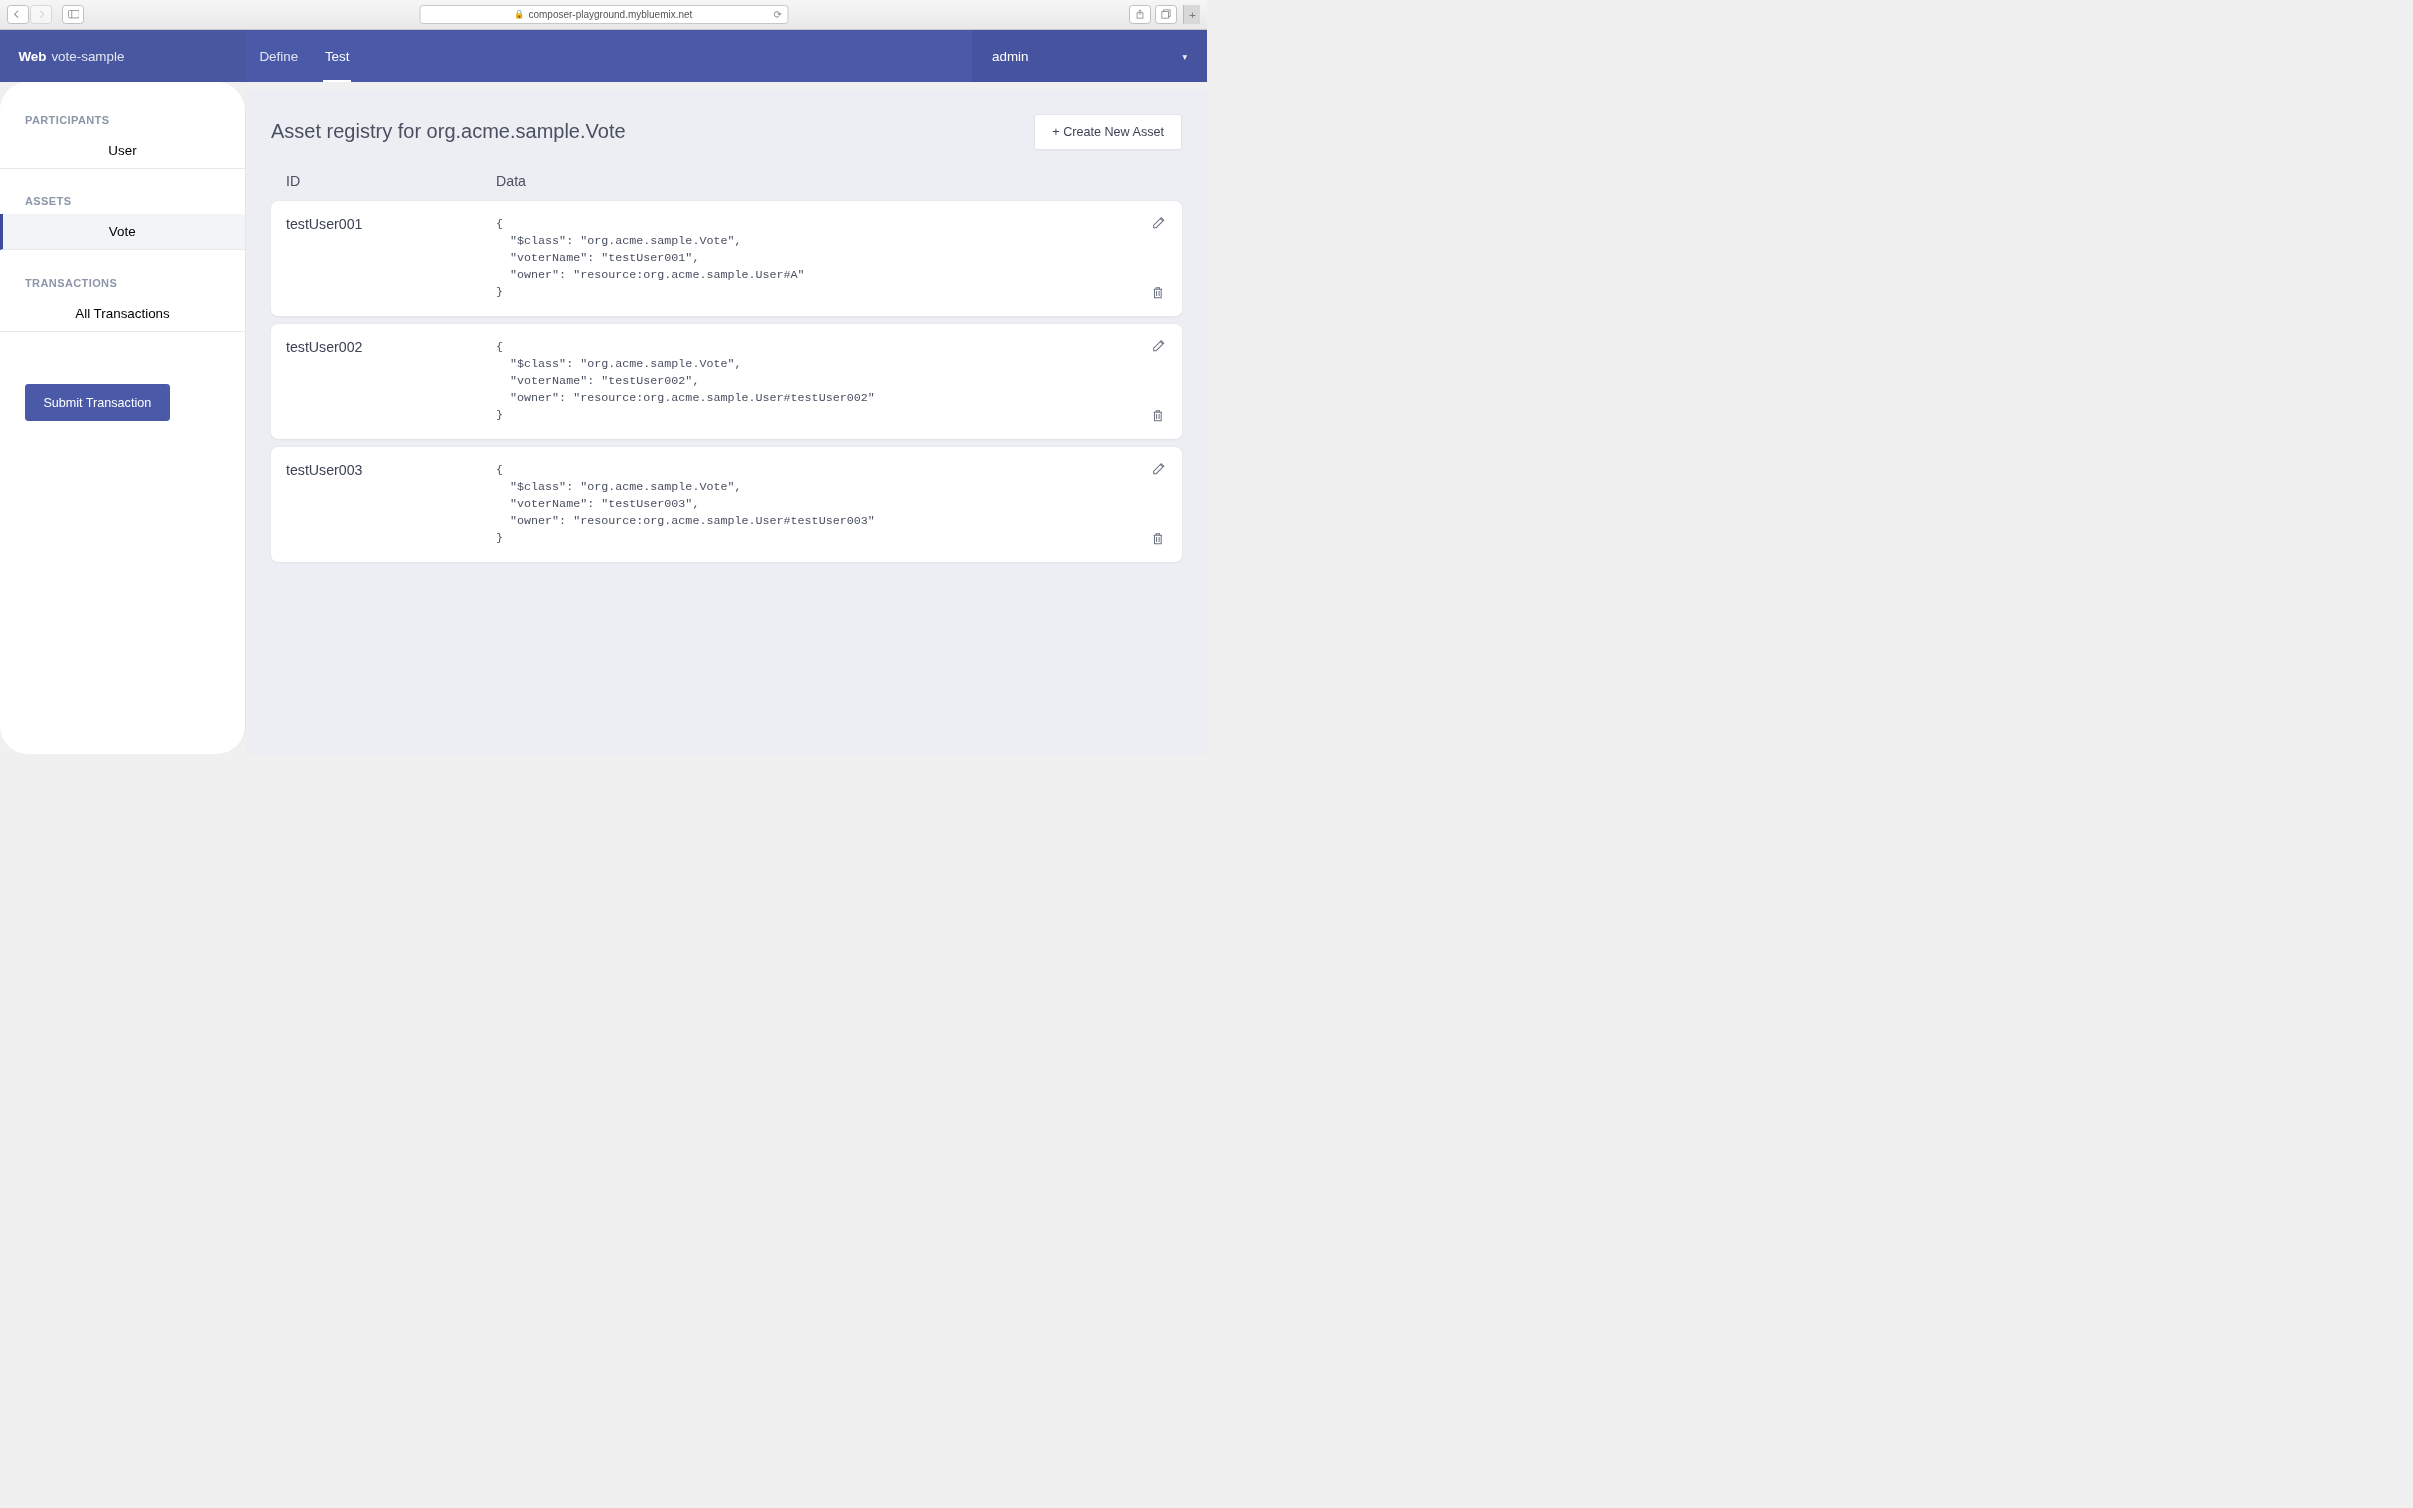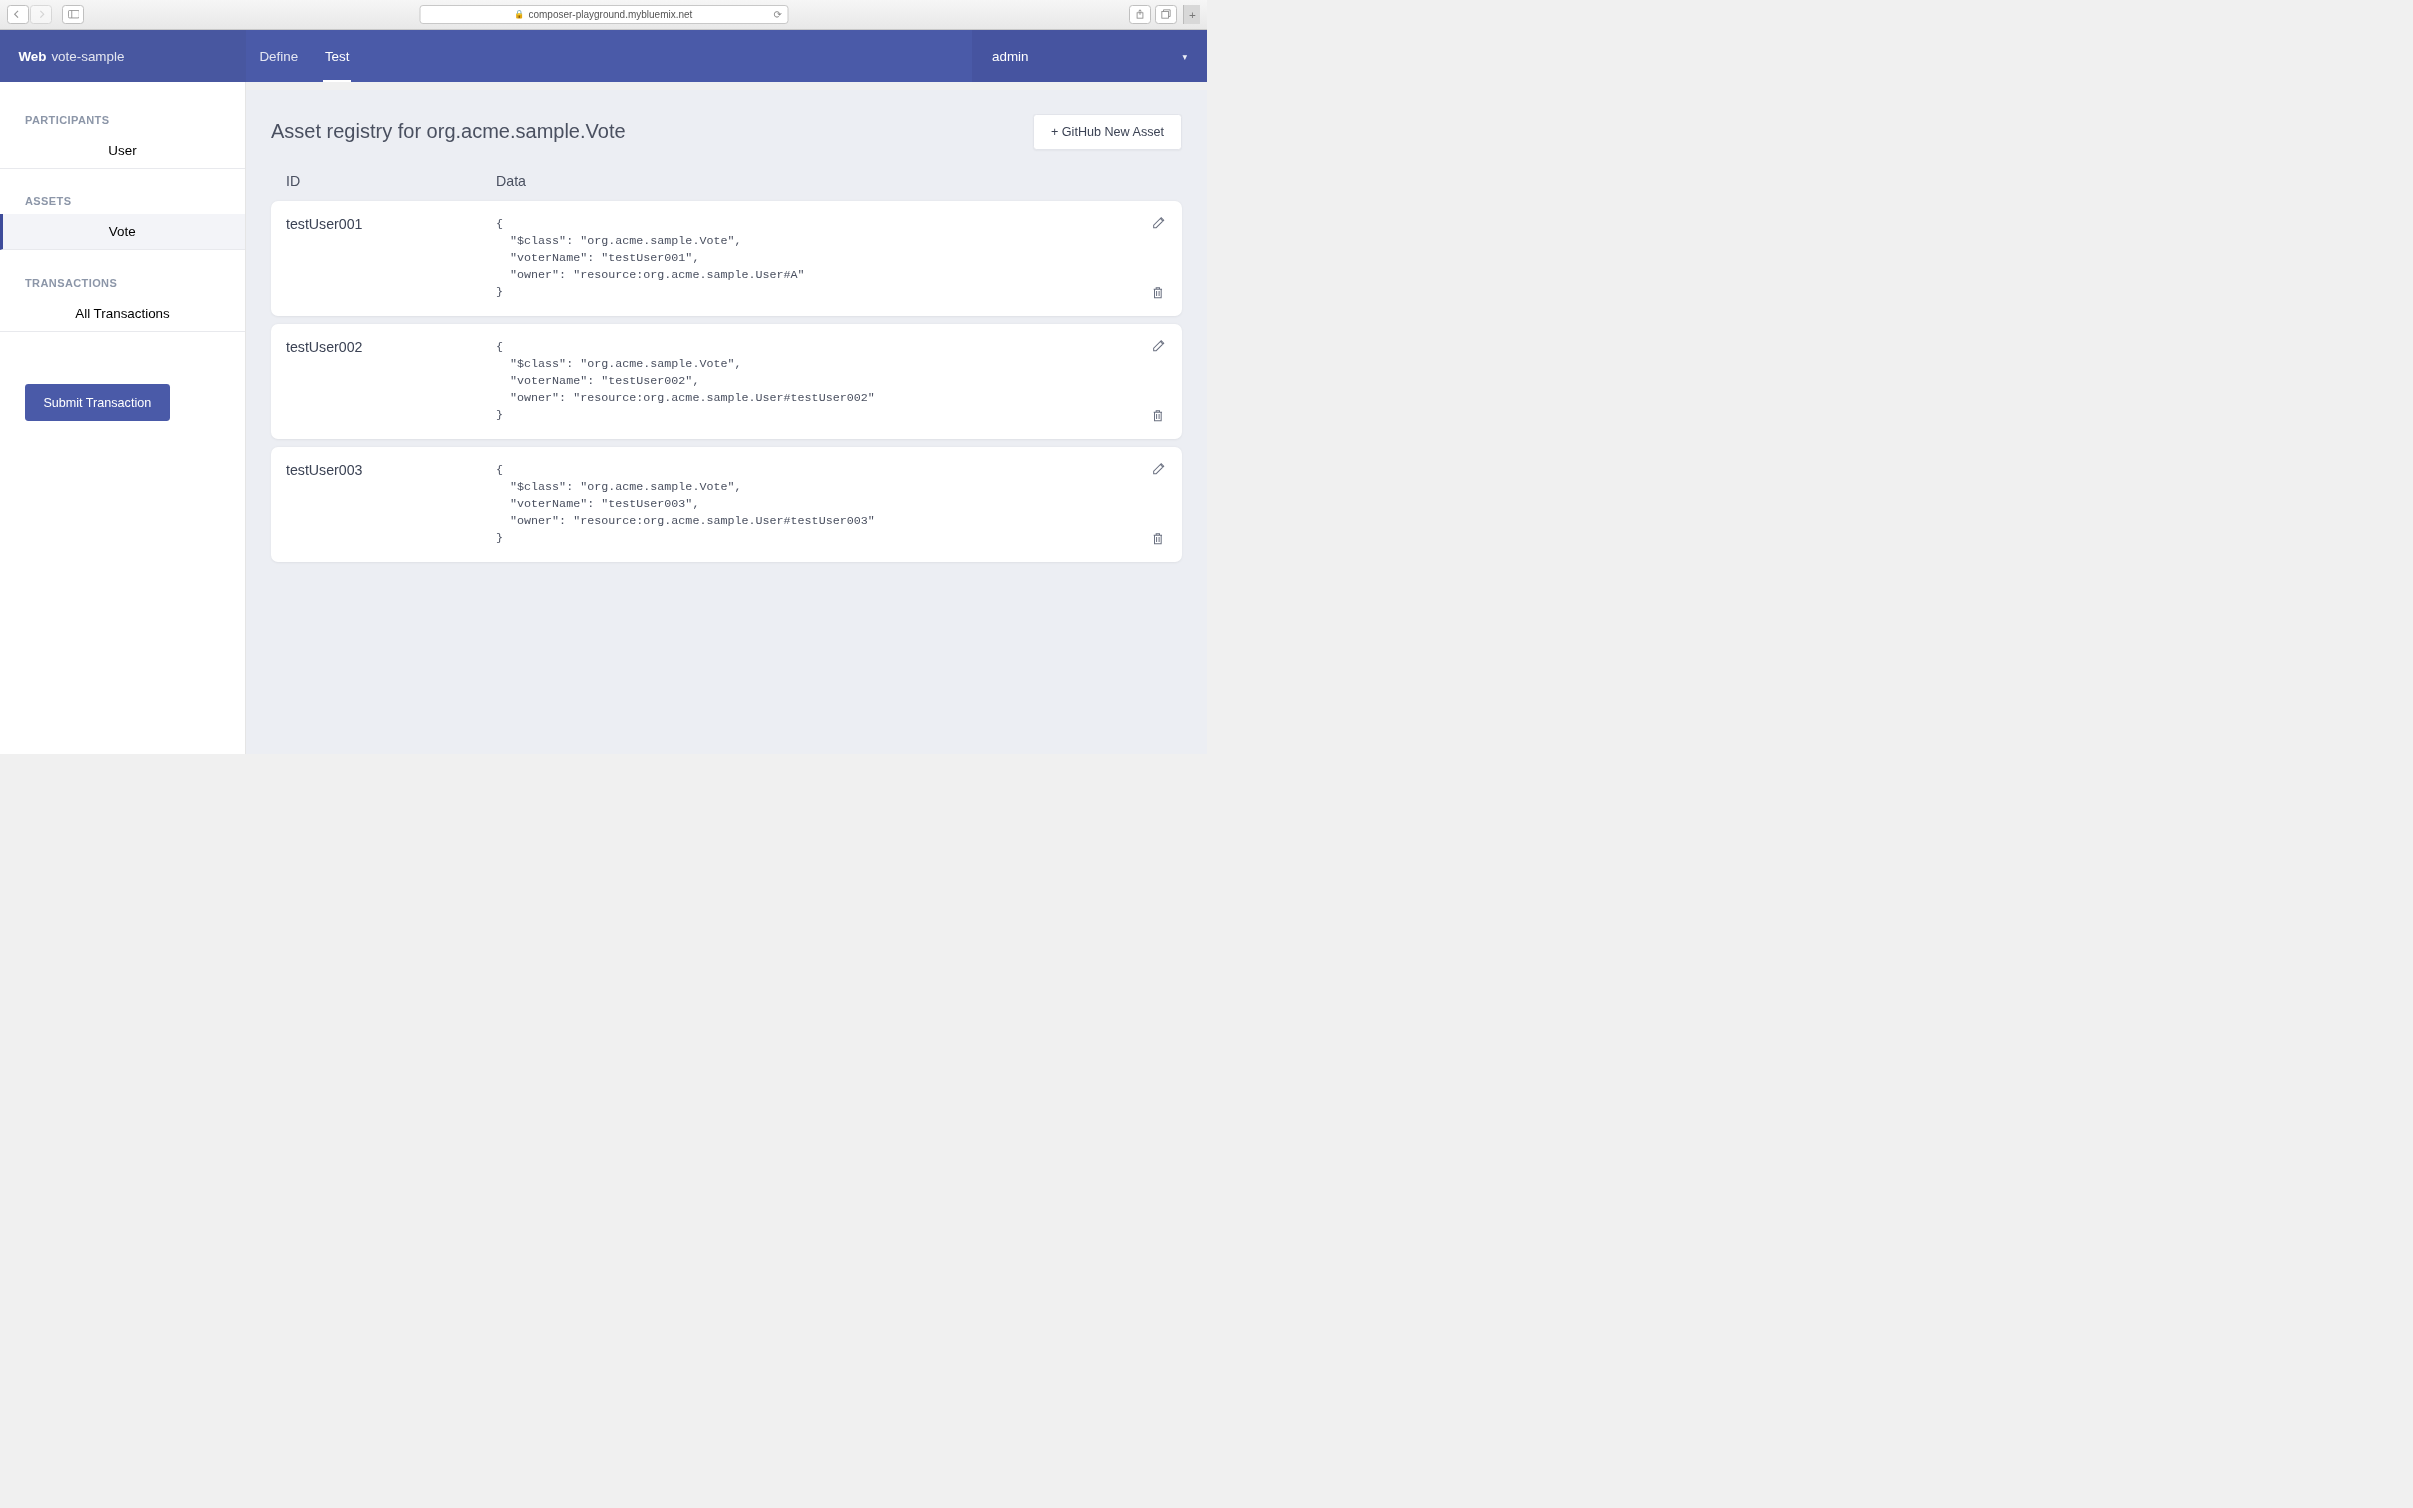--- a/index.html
+++ b/index.html
@@ -24,21 +24,21 @@
     .brand span { opacity: 0.85; font-weight: 300; }
     .tabs { display: flex; align-items: stretch; }
     .tab { display: flex; align-items: center; padding: 0 13.4px; font-size: 13.4px; font-weight: 400; color: rgba(255,255,255,0.85); position: relative; cursor: pointer; }
     .tab.active { color: #fff; }
     .tab.active::after { content: ""; position: absolute; bottom: 0; left: 11.7px; right: 11.7px; height: 2.5px; background: #fff; }
     .user-dd { margin-left: auto; width: 235px; display: flex; align-items: center; padding: 0 20px; font-size: 13.4px; background: #4654a0; justify-content: space-between; cursor: pointer; }
     .chev { font-size: 9.2px; opacity: 0.9; }
 
     
     .main { display: flex; height: calc(754px - 30px - 52px); }
-    .sidebar { width: 246px; background: #fff; border-right: 0.8px solid #e5e5e5; padding-top: 23.5px; display: flex; flex-direction: column; }
+    .sidebar { width: 246px; background: #fff; border-right: 0.8px solid #e5e5e5; padding-top: 23.5px; display: flex; flex-direction: column; border-radius: 28px; }
     .side-heading { font-size: 11px; font-weight: 600; letter-spacing: 0.4px; color: #8c96a8; padding: 8.4px 25px 6.7px; text-transform: uppercase; }
     .side-item { font-size: 13.4px; color: #000000; padding: 10px 28.5px; cursor: pointer; border-bottom: 0.8px solid #f0f1f4; text-align: center; }
     .side-item.active { background: #f3f4f8; border-left: 3.4px solid #3d4b9a; padding-left: 25px; border-bottom: 0.8px solid #ebecf0; }
     .side-block { margin-bottom: 18.4px; }
     .side-block .side-item:last-child { border-bottom: 0.8px solid #e8e9ed; }
     .submit-btn { margin: 34px 25px; background: #4a5aa8; color: #fff; border: none; border-radius: 3.4px; padding: 11.7px 18.4px; font-size: 12.6px; cursor: pointer; width: fit-content; }
 
     .content { flex: 1; background: #eceef3; padding: 23.5px 0 0; display: flex; flex-direction: column; position: relative; margin-top: 8px; }
     .content-inner { padding: 0 25px; flex: 1; overflow: auto; }
     .title-row { display: flex; justify-content: space-between; align-items: center; margin-bottom: 23.5px; }
@@ -139,21 +139,21 @@
       <div class="side-heading">TRANSACTIONS</div>
       <div class="side-item"><span>All Transactions</span></div>
     </div>
     <button class="submit-btn"><span>Submit Transaction</span></button>
   </div>
 
   <div class="content">
     <div class="content-inner">
       <div class="title-row">
         <div class="page-title">Asset registry for org.acme.sample.Vote</div>
-        <button class="create-btn"><span>+ GitHub New Asset</span></button>
+        <button class="create-btn"><span>+ Create New Asset</span></button>
       </div>
 
       <div class="list-header">
         <div class="col-id">ID</div>
         <div class="col-data">Data</div>
       </div>
 
       <div id="cards">
           <div class="card">
             <div class="card-id">testUser001</div>

